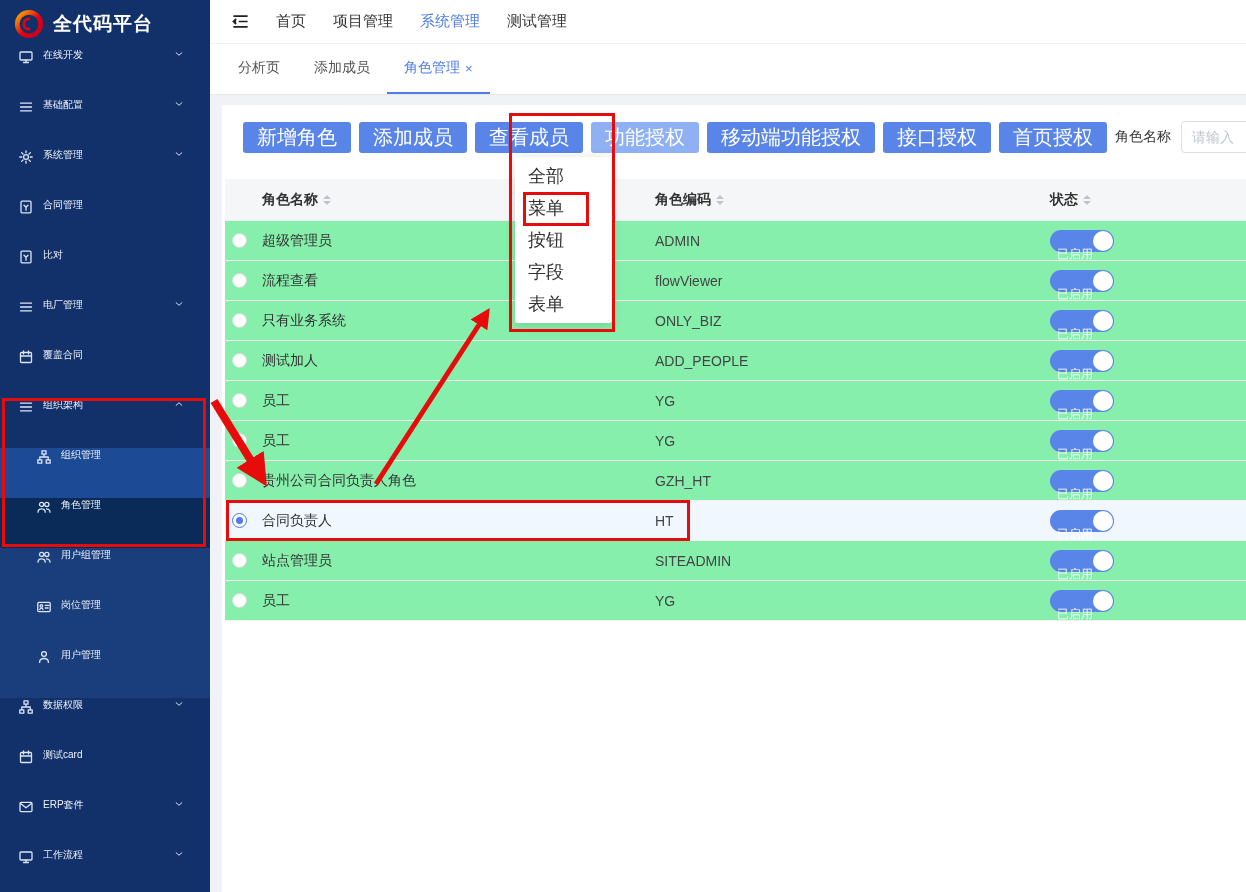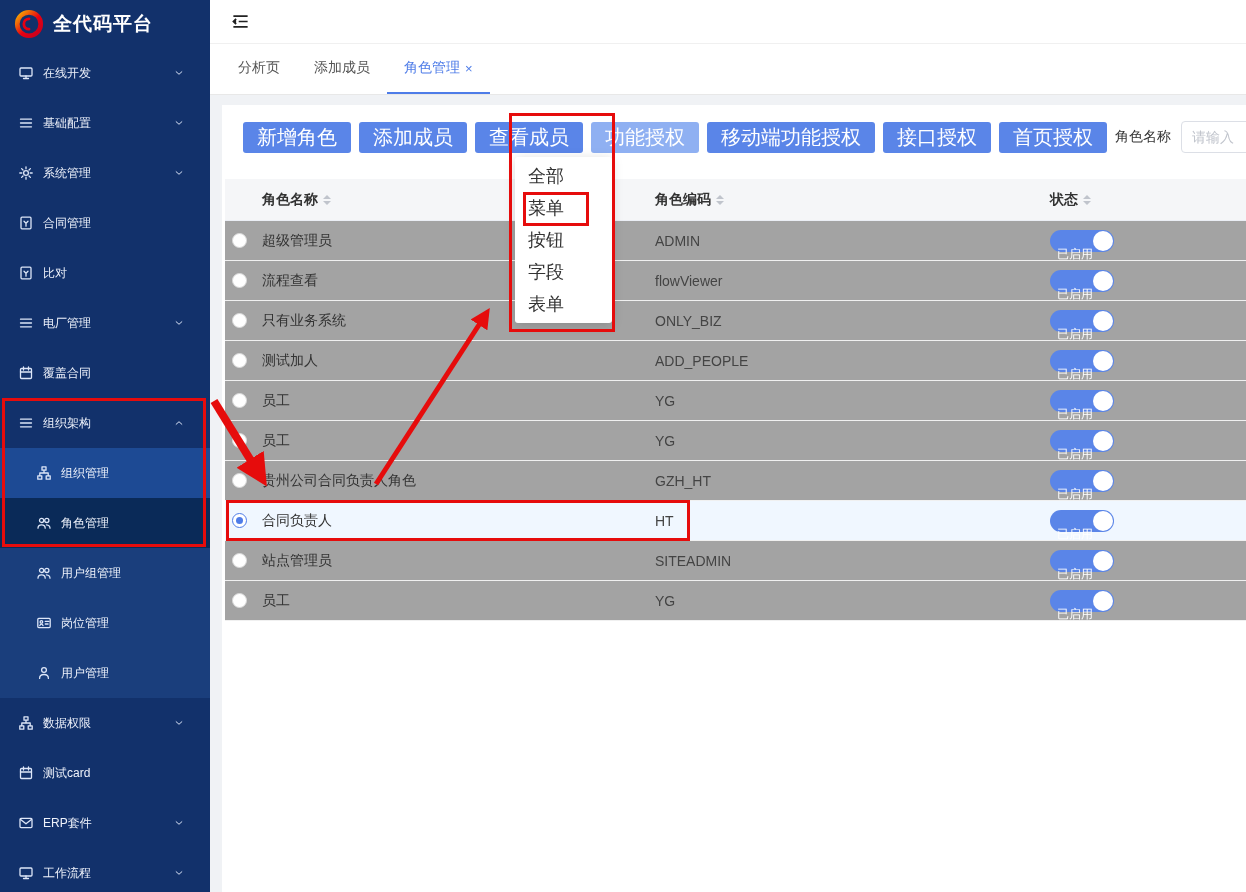--- a/index.html
+++ b/index.html
@@ -13,21 +13,21 @@
   }
   .icon { display:inline-flex; align-items:center; justify-content:center; }
   .icon svg { display:block; }
 
   
   .sidebar { position:absolute; left:0; top:0; width:210px; height:892px; background:var(--sb-bg); z-index:2; }
   .logo { display:flex; align-items:center; height:48px; padding-left:14px; }
   .logo-icon { width:30px; height:30px; }
   .logo-text { color:#fff; font-size:19px; font-weight:bold; margin-left:9px; letter-spacing:1px; }
   .menu { position:absolute; top:48px; left:0; right:0; }
-  .menu-item { display:flex; align-items:center; height:50px; padding-left:17px; color:#eef2fb; font-size:12px; cursor:pointer; position:relative; }
+  .menu-item { display:flex; height:50px; padding-left:17px; color:#eef2fb; font-size:10px; cursor:pointer; position:relative; }
   .menu-item .icon { width:17px; height:17px; margin-right:9px; }
   .menu-item .chev { position:absolute; right:16px; width:12px; height:12px; }
   .submenu { background:var(--sb-sub); }
   .submenu .menu-item { padding-left:35px; }
   .menu-item.hovered { background:var(--sb-hover); }
   .menu-item.selected { background:var(--sb-sel); }
 
   
   .main { position:absolute; left:210px; top:0; width:1036px; height:892px; background:#f0f2f5; }
   .topnav { height:44px; background:#fff; border-bottom:1px solid #f0f0f0; display:flex; align-items:center; padding-left:21px; }
@@ -45,21 +45,21 @@
          border:none; border-radius:3px; cursor:pointer; font-family:inherit; white-space:nowrap; }
   .btn.active { background:var(--accent-light); }
   .filter { display:flex; align-items:center; margin-left:auto; }
   .filter-label { font-size:14px; color:#333; margin-right:10px; white-space:nowrap; }
   .filter input { width:198px; height:32px; border:1px solid #dcdfe6; border-radius:4px; padding:0 10px; font-size:14px; font-family:inherit; color:#333; }
   .filter input::placeholder { color:#c0c4cc; }
   .filter .clipped { margin:0 0 0 10px; width:14px; overflow:hidden; }
 
   
   .table { margin:26px 0 0 3px; }
-  .trow { display:grid; grid-template-columns:37px 393px 395px 1fr; align-items:center; height:40px; border-bottom:1px solid #f0f0f0; background:#a3a3a3; }
+  .trow { display:grid; grid-template-columns:37px 393px 395px 1fr; align-items:center; height:40px; border-bottom:1px solid #f0f0f0; background:#86efac; }
   .trow.thead { height:42px; background:#f5f6f8; border-bottom:1px solid #ebeef5; font-weight:bold; color:#303133; }
   .trow.selected { background:#f0f7ff; }
   .cell { font-size:14px; color:#333; display:flex; align-items:center; }
   .cell.code { color:#444; }
   .radio { width:15px; height:15px; border:1px solid #d9d9d9; border-radius:50%; margin-left:7px; background:#fff; position:relative; cursor:pointer; }
   .radio.on { border-color:#4e7ce8; }
   .radio.on::after { content:""; position:absolute; left:3px; top:3px; width:7px; height:7px; border-radius:50%; background:#4e7ce8; }
   .sort { display:inline-flex; flex-direction:column; margin-left:5px; gap:2px; }
   .sort i { width:0; height:0; border-left:4px solid transparent; border-right:4px solid transparent; display:block; }
   .sort .up { border-bottom:4px solid #c0c4cc; }
@@ -307,20 +307,21 @@
 </aside>
 
 <div class="main">
   <header class="topnav">
     <span class="icon collapse-btn">
       <svg viewBox="0 0 16 16" width="19" height="19" fill="none" stroke="#222" stroke-width="1.4">
         <path d="M2 3.5h12 M6.5 8H14 M2 12.5h12"></path>
           <path d="M4.3 5.8 2 8l2.3 2.2" fill="#222"></path>
       </svg>
     </span>
+    <nav id="topnav-items"><span class="topnav-item">首页</span><span class="topnav-item">项目管理</span><span class="topnav-item active">系统管理</span><span class="topnav-item">测试管理</span></nav>
   </header>
   <div class="tabbar" id="tabbar">
       <div class="tab">
         <span>分析页</span>
       </div>
       <div class="tab">
         <span>添加成员</span>
       </div>
       <div class="tab active">
         <span>角色管理</span>

